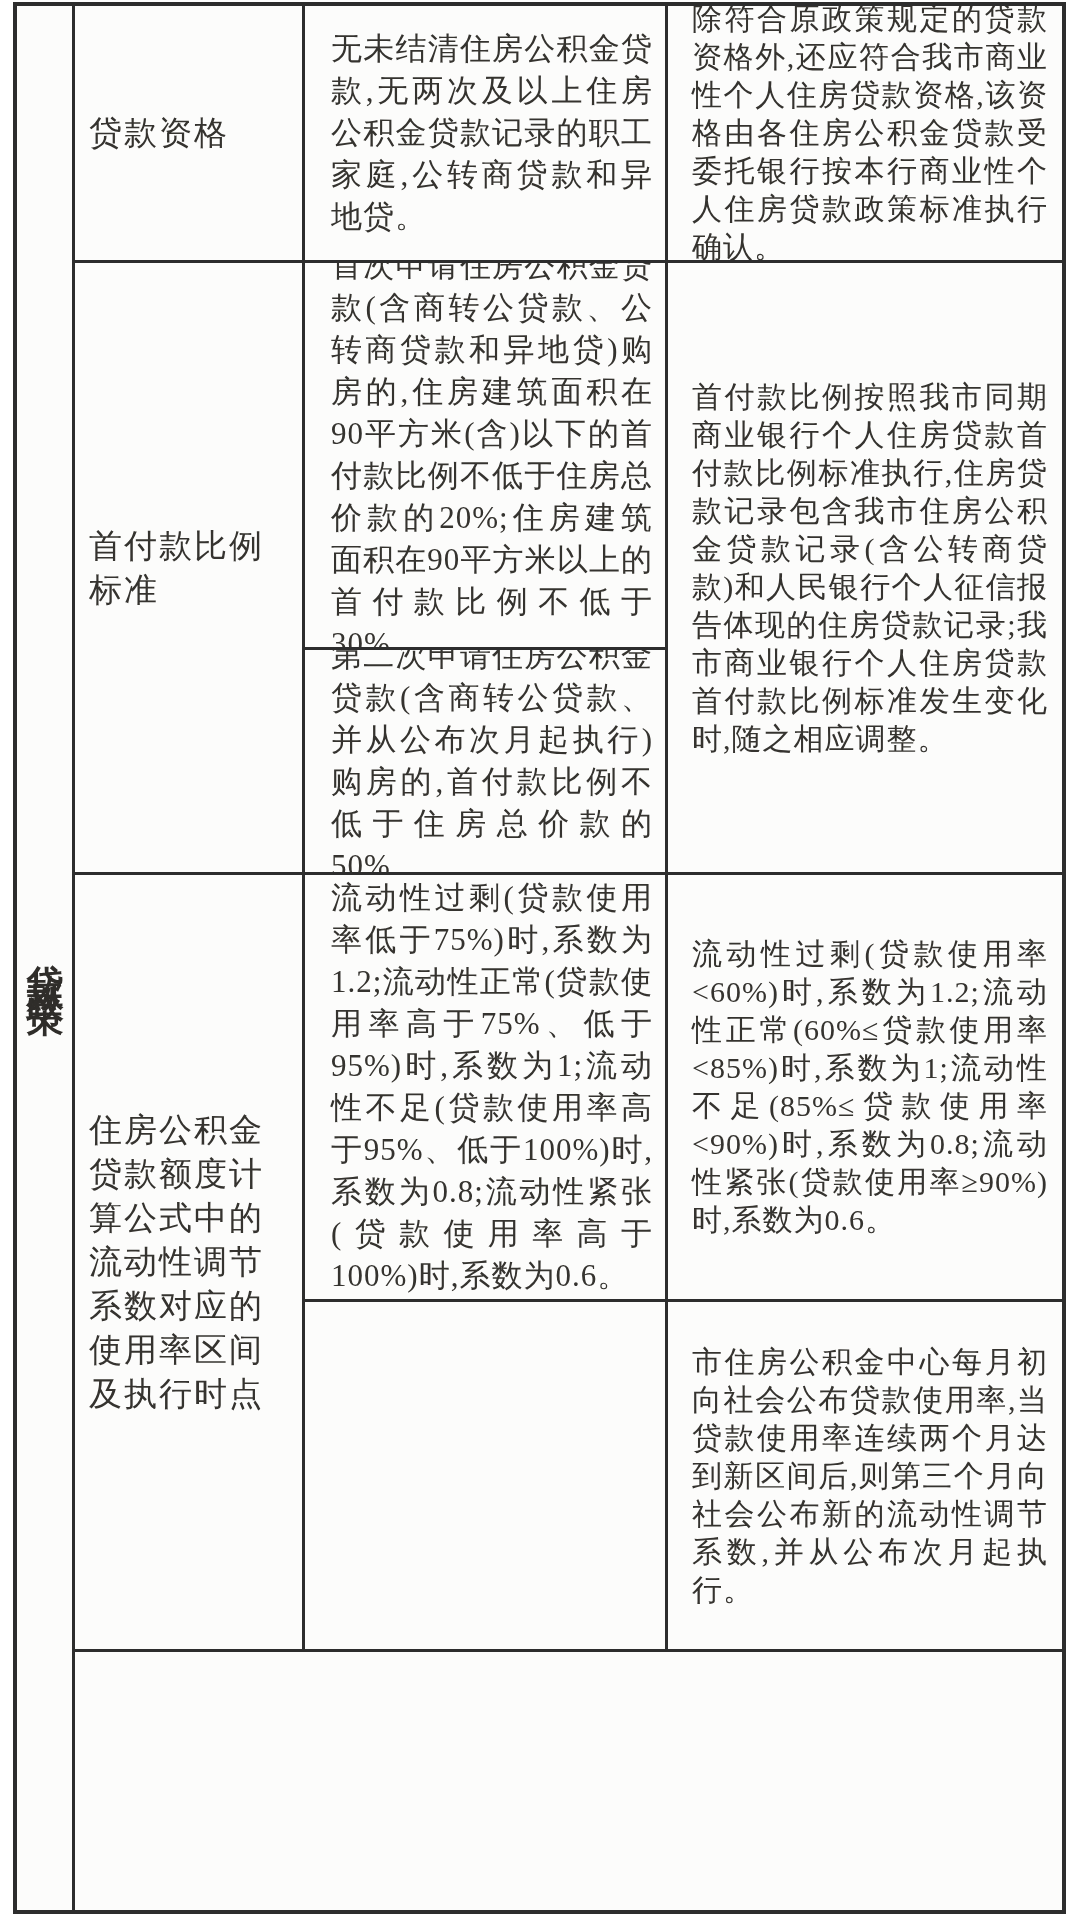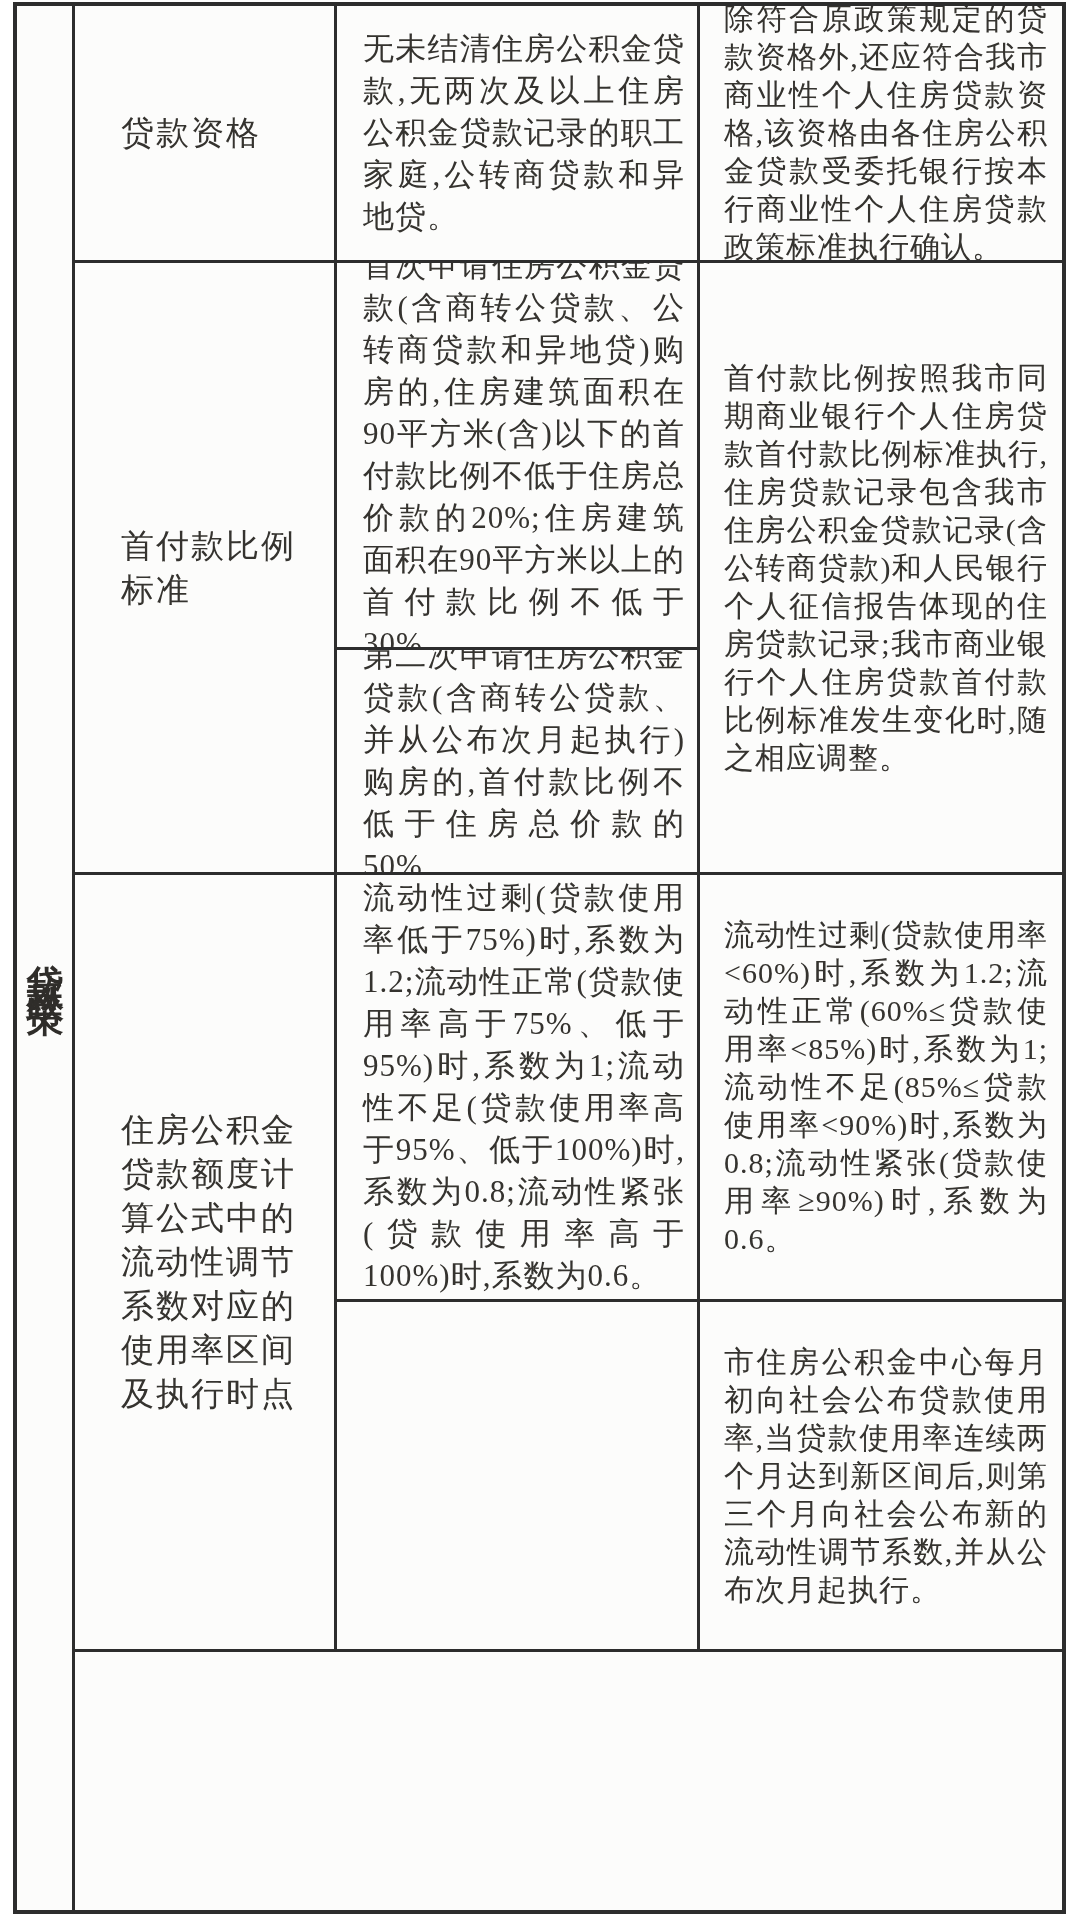--- a/index.html
+++ b/index.html
@@ -65,21 +65,20 @@
     width: 230px;
     flex: 0 0 230px;
     border-right: 3px solid #2d2d2d;
     box-sizing: border-box;
     display: flex;
     align-items: center;
     padding: 6px 8px 6px 14px;
     font-size: 33px;
     line-height: 44px;
     letter-spacing: 2px;
-    margin-left: 32px;
   }
   .mcol {
     width: 363px;
     flex: 0 0 363px;
     border-right: 3px solid #2d2d2d;
     box-sizing: border-box;
     display: flex;
     flex-direction: column;
     min-height: 0;
   }

